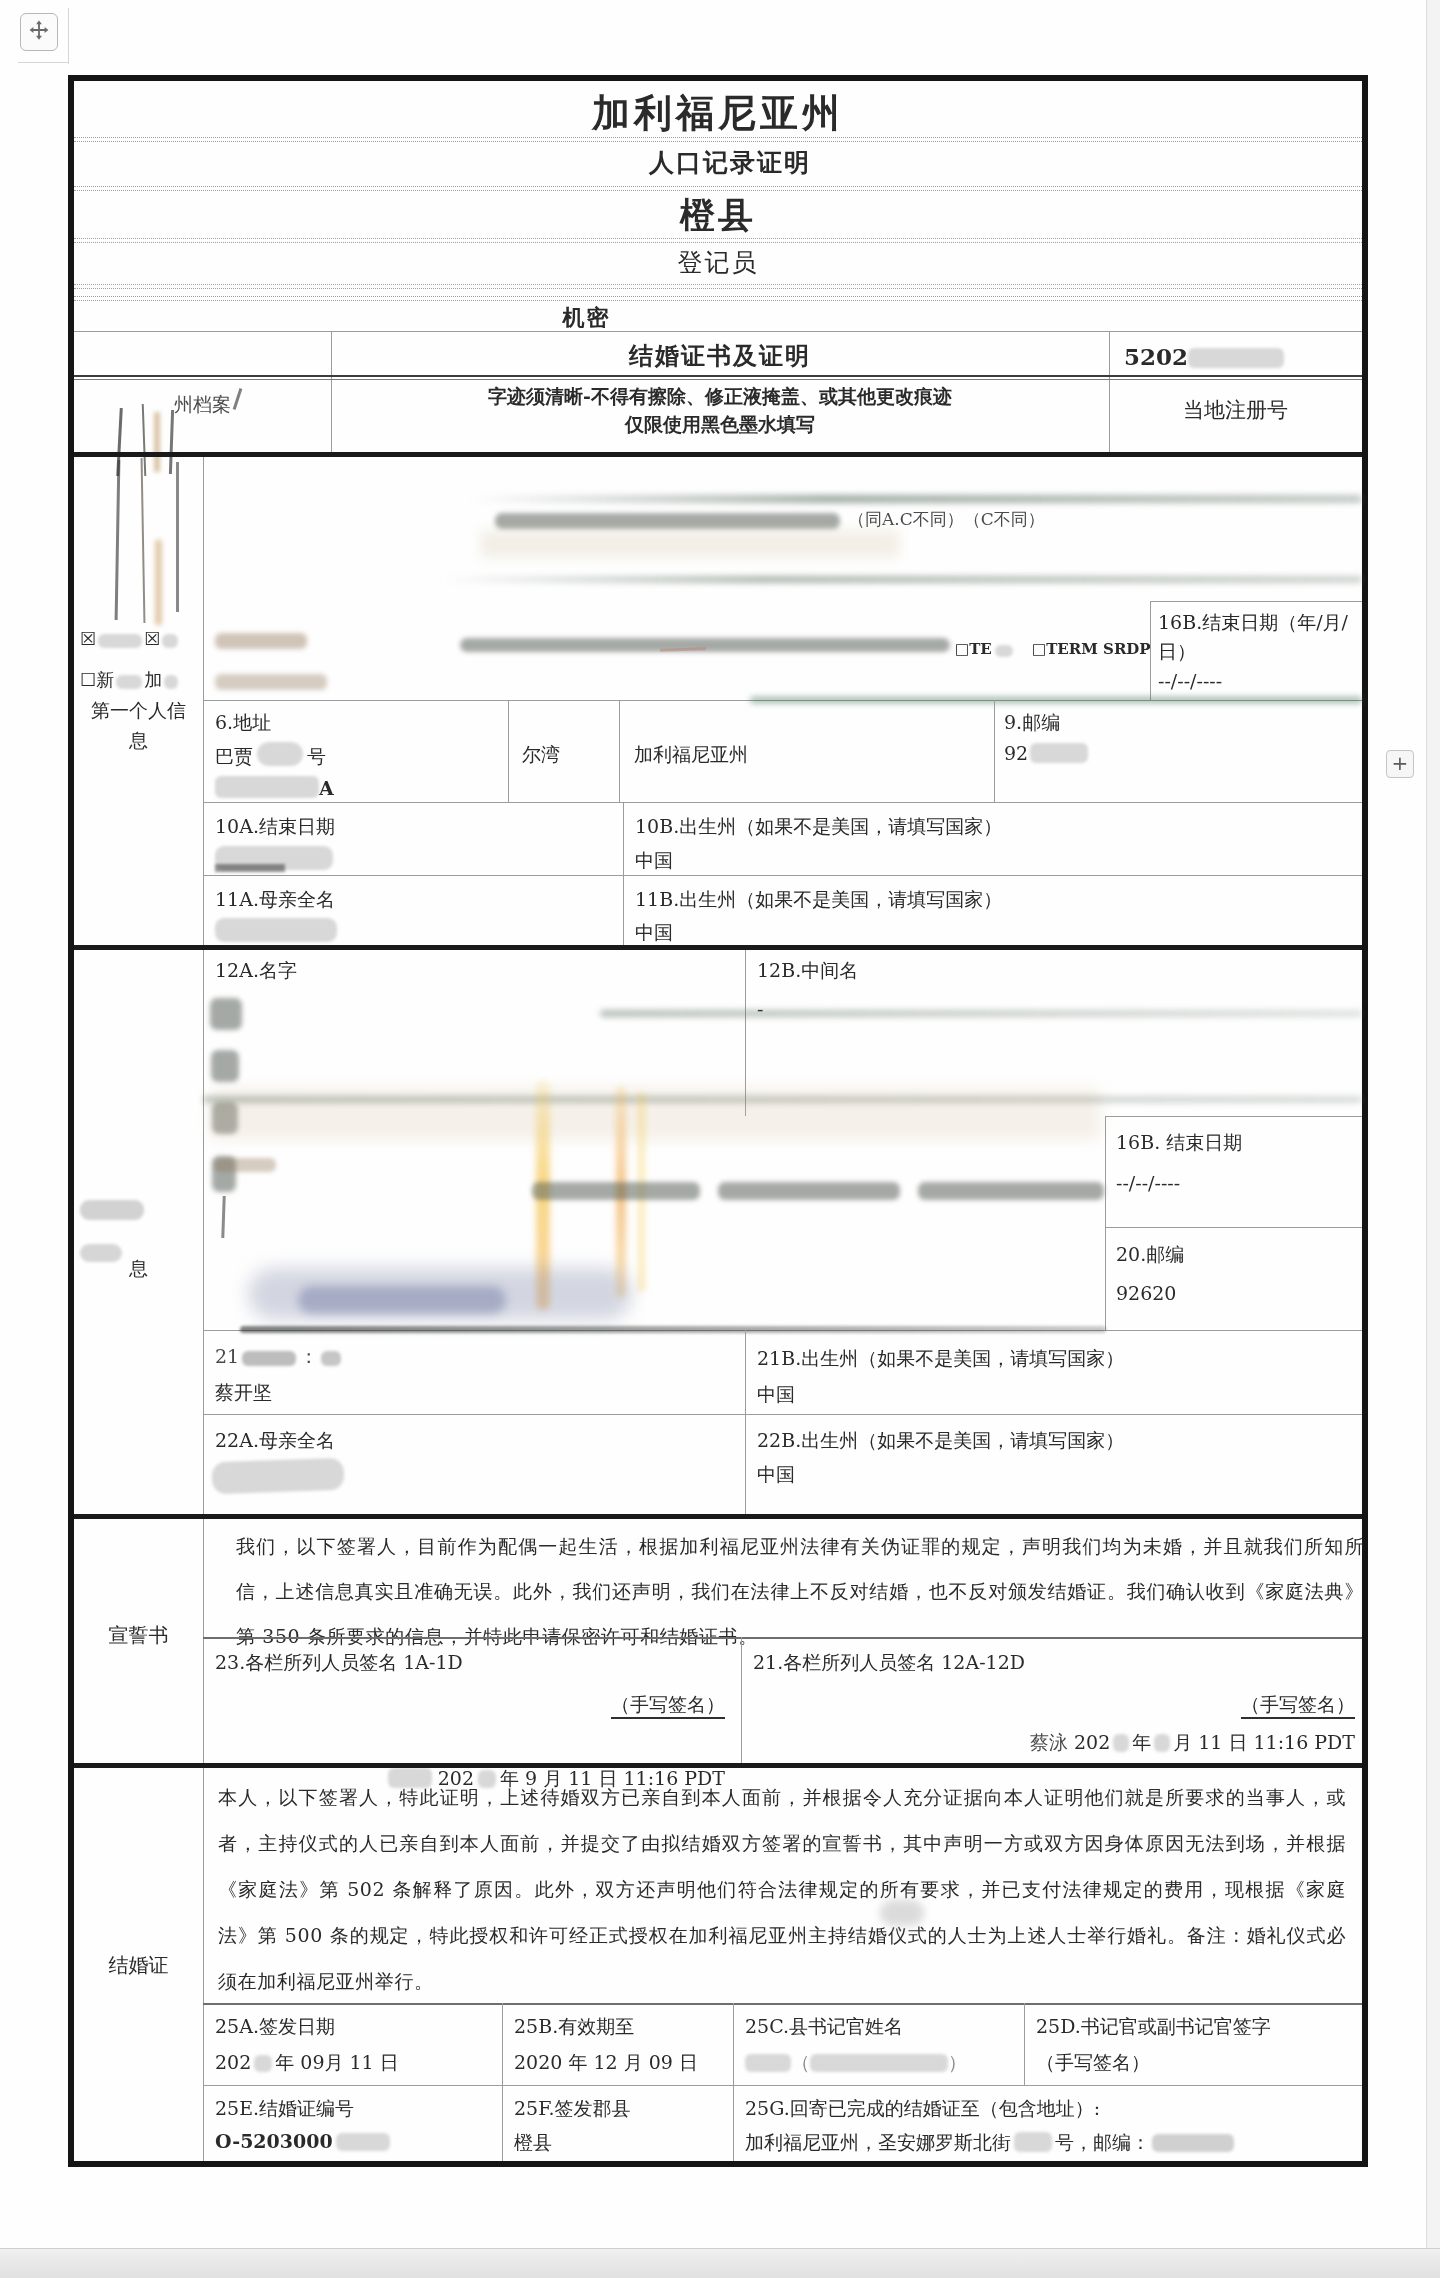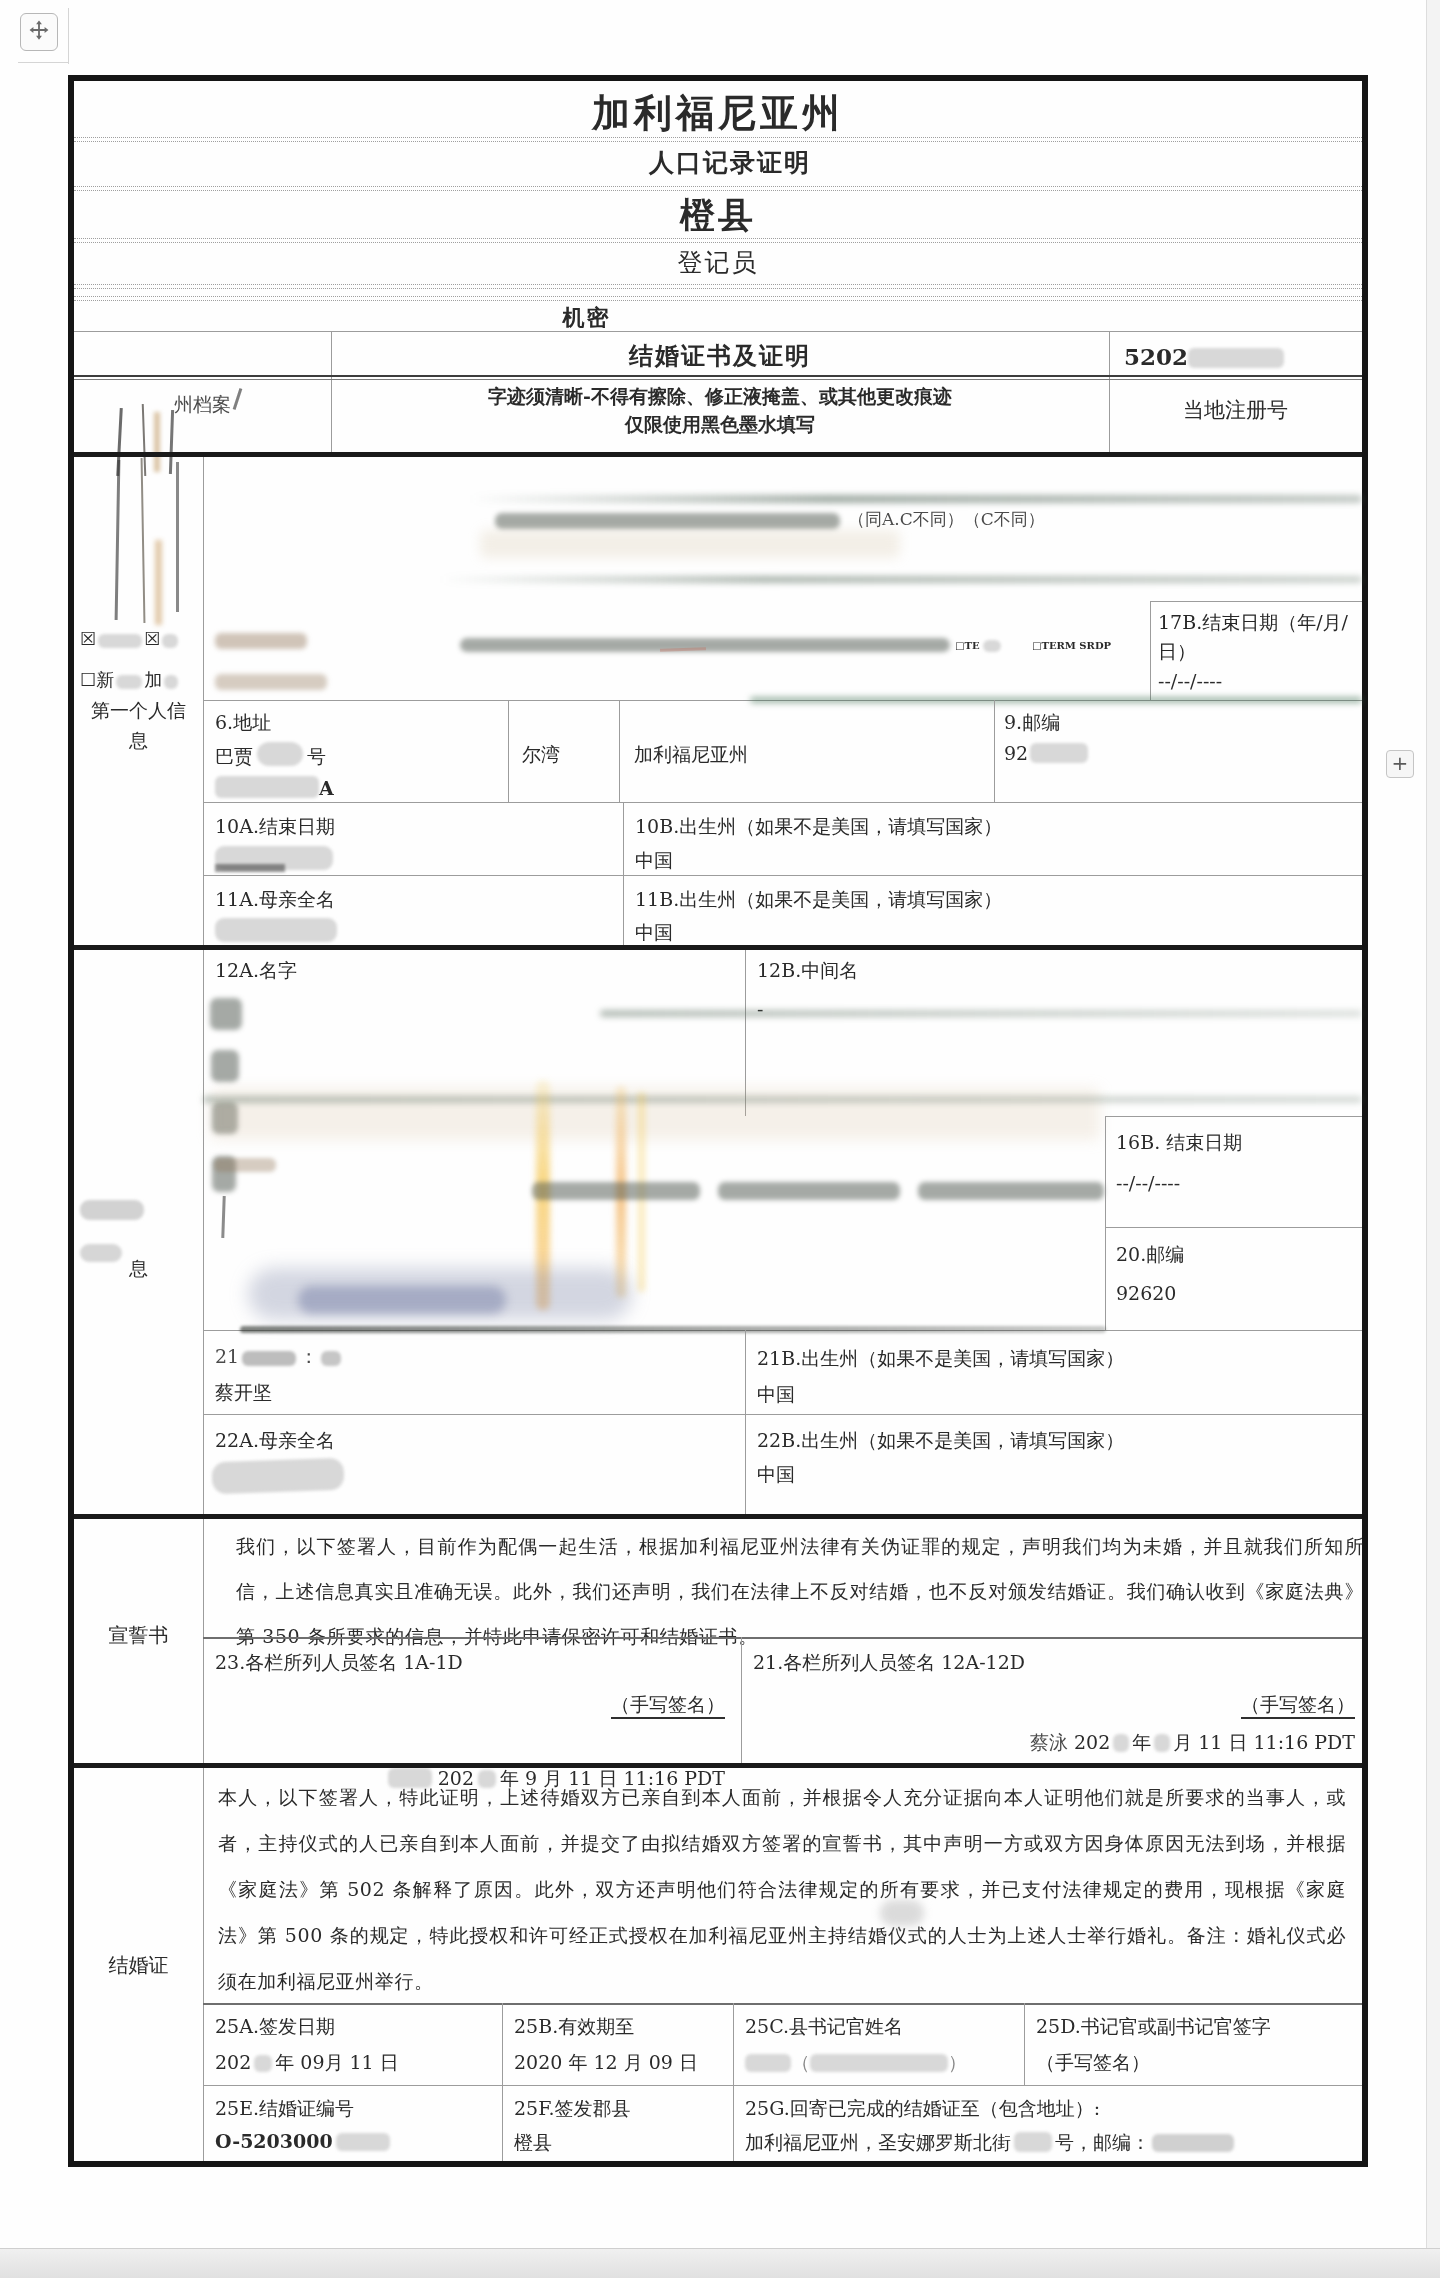--- a/index.html
+++ b/index.html
@@ -22,21 +22,21 @@
   
   .f-title{font-size:38px;font-weight:700;letter-spacing:4px;}
   .f-sub{font-size:25px;font-weight:700;letter-spacing:2px;margin-left:12px;}
   .f-county{font-size:35px;font-weight:700;letter-spacing:3px;}
   .f-reg{font-size:25px;letter-spacing:2px;}
   .f-conf{font-size:22px;font-weight:700;letter-spacing:2px;}
   .f-lic{font-size:24px;font-weight:700;letter-spacing:2px;}
   .f-num{font-size:23px;font-weight:700;}
   .f-warn{font-size:19px;font-weight:700;}
   .f-lbl{font-size:19px;}
-  .f-small{font-size:10px;font-weight:700;}
+  .f-small{font-size:15px;font-weight:700;}
   .para{position:absolute;font-size:19px;letter-spacing:0.6px;text-align:justify;color:#2a2a2a;}
   
   .blob{position:absolute;background:#d8d8d8;border-radius:9px;filter:blur(1.8px);}
   .iblob{display:inline-block;background:#d8d8d8;border-radius:6px;filter:blur(1.5px);vertical-align:-3px;}
   .darkblob{position:absolute;background:#4e574f;opacity:.5;border-radius:7px;filter:blur(2.5px);}
   .smear{position:absolute;filter:blur(3px);border-radius:6px;}
   .stroke{position:absolute;filter:blur(.6px);}
   .underline-sign{border-bottom:2px solid #2f2f2f;padding-bottom:2px;}
   .blurtext{filter:blur(.7px);color:#4a4a4a;}
   
@@ -125,21 +125,21 @@
   <div class="darkblob" style="left:460px;top:638px;width:490px;height:14px;"></div>
   <div class="stroke" style="left:660px;top:648px;width:46px;height:3px;background:#c06a5a;opacity:.35;transform:rotate(-2deg);"></div>
   <div class="t f-small" style="left:955px;top:640px;">
     <span>□TE</span><span class="iblob" style="width:18px;height:12px;margin-left:3px;"></span>
   </div>
   <div class="t f-small" style="left:1032px;top:640px;">□TERM SRDP</div>
   <div class="smear" style="left:215px;top:674px;width:112px;height:16px;background:rgba(139,111,79,.35);filter:blur(2.5px);"></div>
 
   <div class="hline" style="left:1150px;top:601px;width:212px;"></div>
   <div class="vline" style="left:1150px;top:601px;height:99px;"></div>
-  <div class="abs f-lbl" style="left:1158px;top:608px;width:196px;line-height:29px;">17B.结束日期（年/月/日）</div>
+  <div class="abs f-lbl" style="left:1158px;top:608px;width:196px;line-height:29px;">16B.结束日期（年/月/日）</div>
   <div class="t f-lbl" style="left:1158px;top:670px;">--/--/----</div>
 
   <div class="hline" style="left:203px;top:700px;width:1159px;"></div>
   <div class="smear" style="left:750px;top:697px;width:612px;height:6px;background:rgba(60,110,80,.5);"></div>
   <div class="vline" style="left:508px;top:700px;height:102px;"></div>
   <div class="vline" style="left:619px;top:700px;height:102px;"></div>
   <div class="vline" style="left:994px;top:700px;height:102px;"></div>
   <div class="t f-lbl" style="left:215px;top:710px;">6.地址</div>
   <div class="t f-lbl" style="left:215px;top:742px;">
     <span>巴贾</span><span class="iblob" style="width:46px;height:24px;margin:0 4px;border-radius:12px;"></span><span>号</span>

